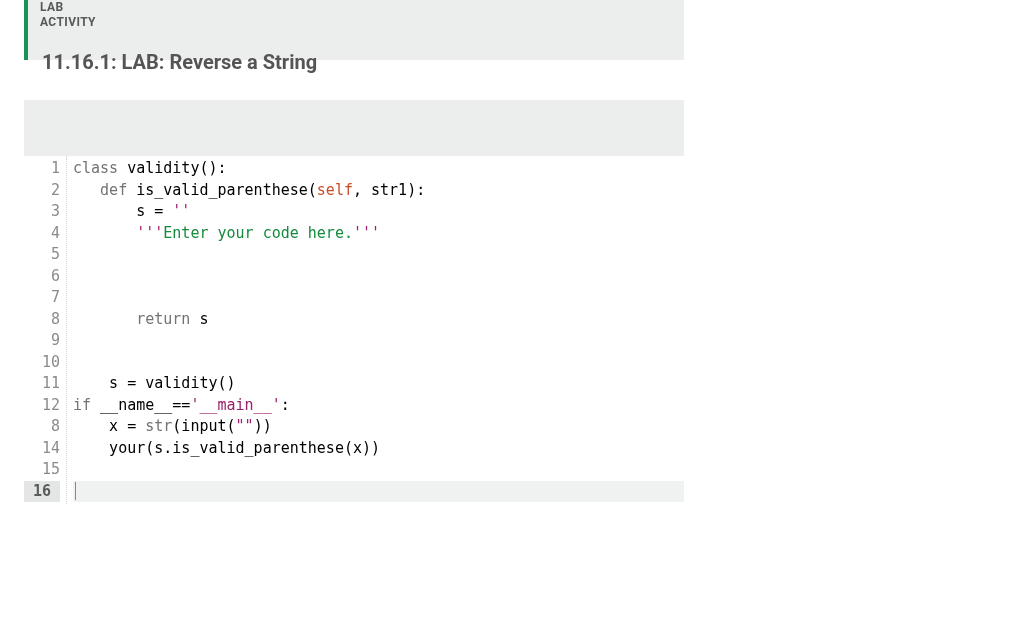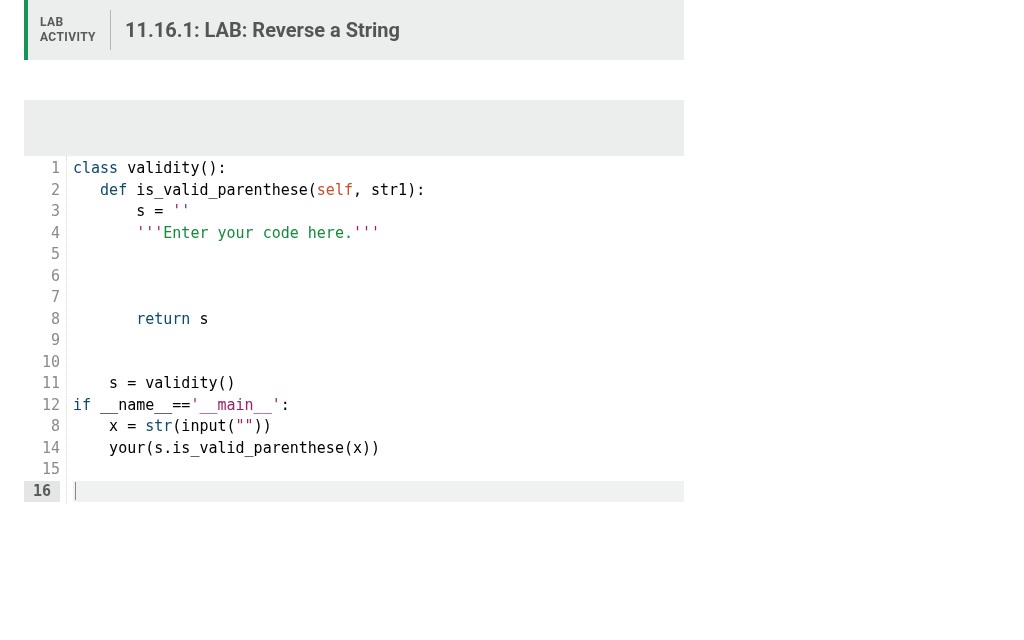--- a/index.html
+++ b/index.html
@@ -13,20 +13,21 @@
   .wrap {
     width: 660px;
     margin-left: 24px;
   }
   .header-bar {
     display: flex;
     align-items: stretch;
     background: #eceded;
     border-left: 4px solid #1a9156;
     height: 60px;
+    flex-direction: column;
   }
   .lab-activity {
     display: flex;
     flex-direction: column;
     justify-content: center;
     padding: 0 14px 0 12px;
     color: #58595a;
     font-size: 12px;
     font-weight: 700;
     letter-spacing: 0.4px;
@@ -75,21 +76,21 @@
     text-align: center;
   }
   .code {
     padding: 2px 0 2px 6px;
     position: relative;
     flex: 1;
     border-left: 1px dotted #d6d7d7;
   }
   .code .row { white-space: pre; height: 21.5px; }
   .code .row.active { background: #f0f1f1; }
-  .kw { color: #0c4a6e; }
+  .kw { color: #737373; }
   .fn { color: #000; }
   .sp { color: #c94f2a; }  
   .str { color: #9b1f6a; }
   .cmt { color: #148a3b; }
   .txt { color: #000; }
   .cursor {
     display: inline-block;
     width: 1px;
     height: 18px;
     background: #888;

